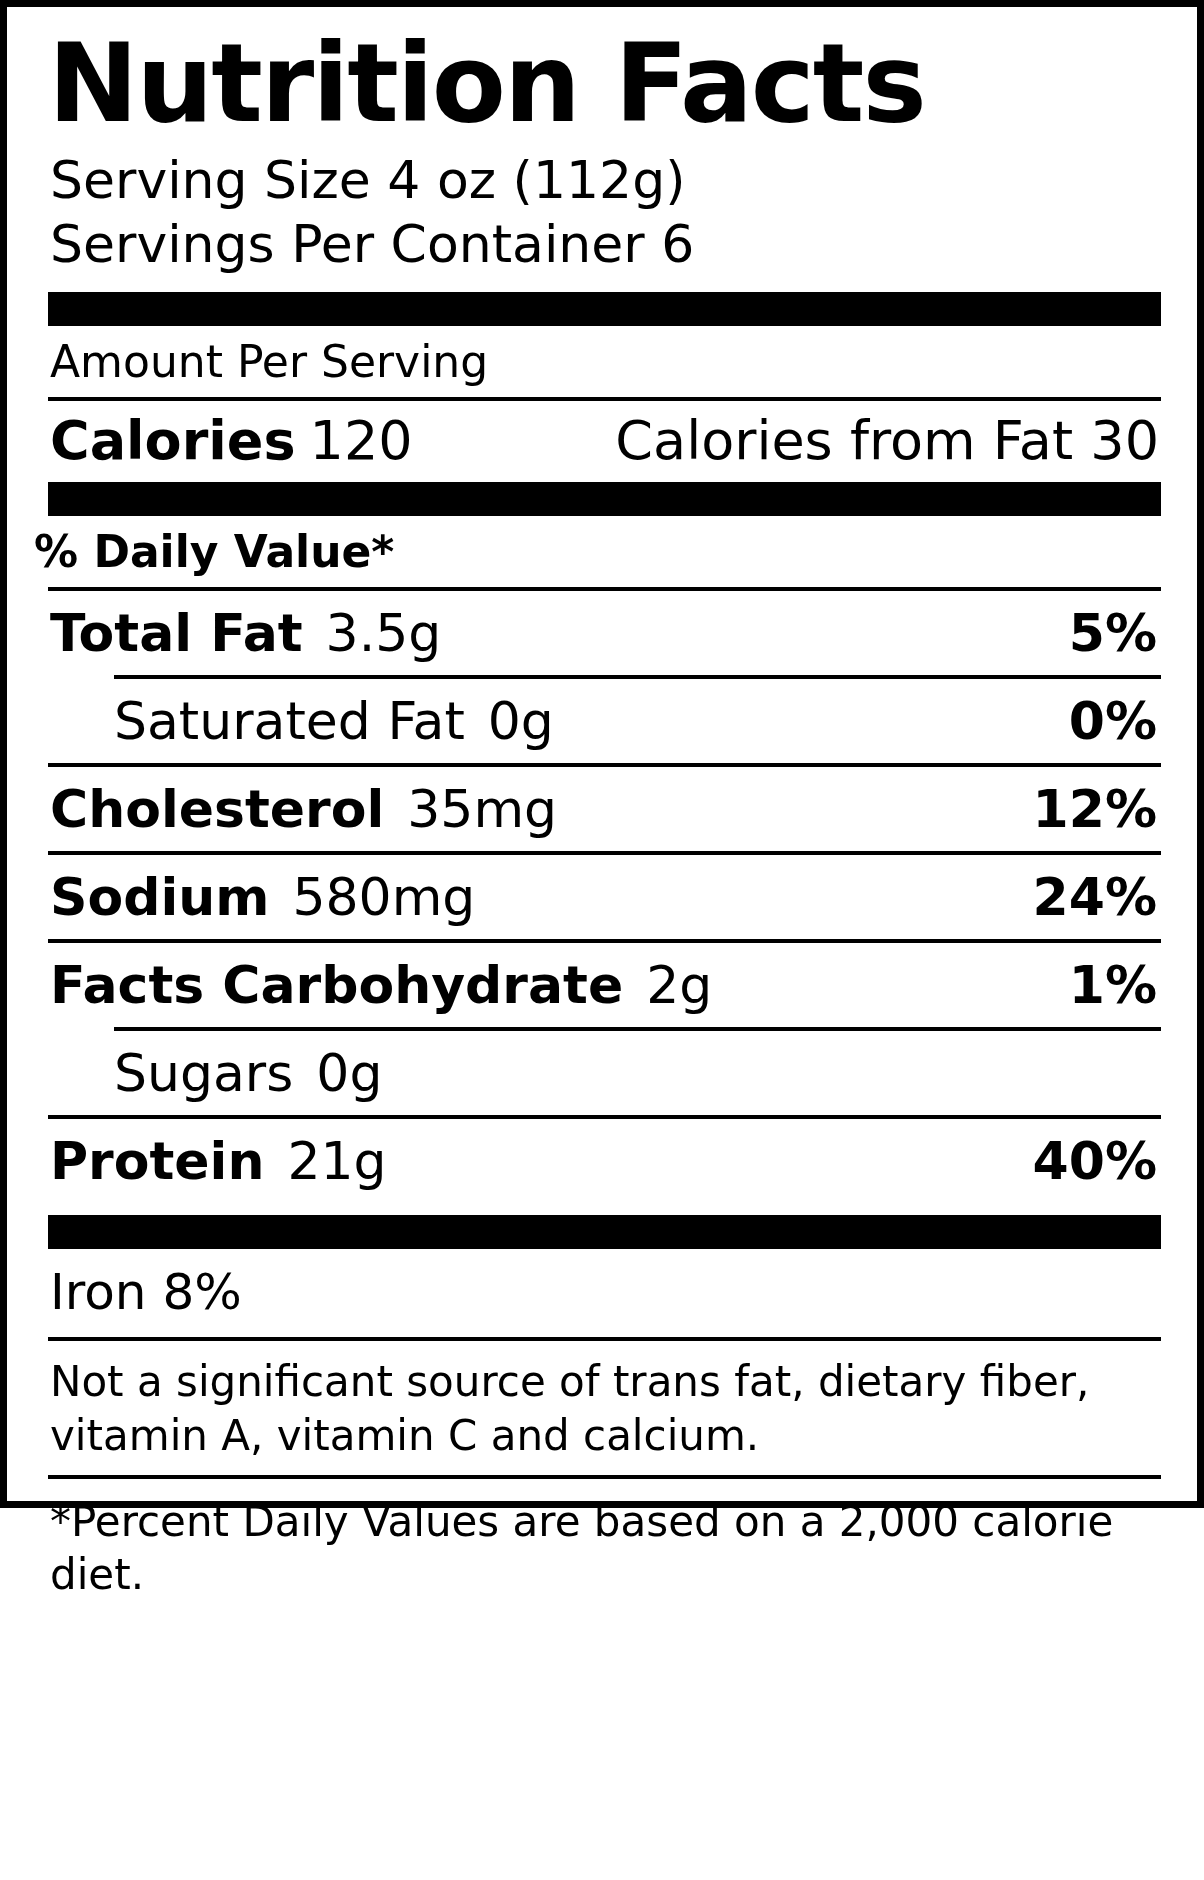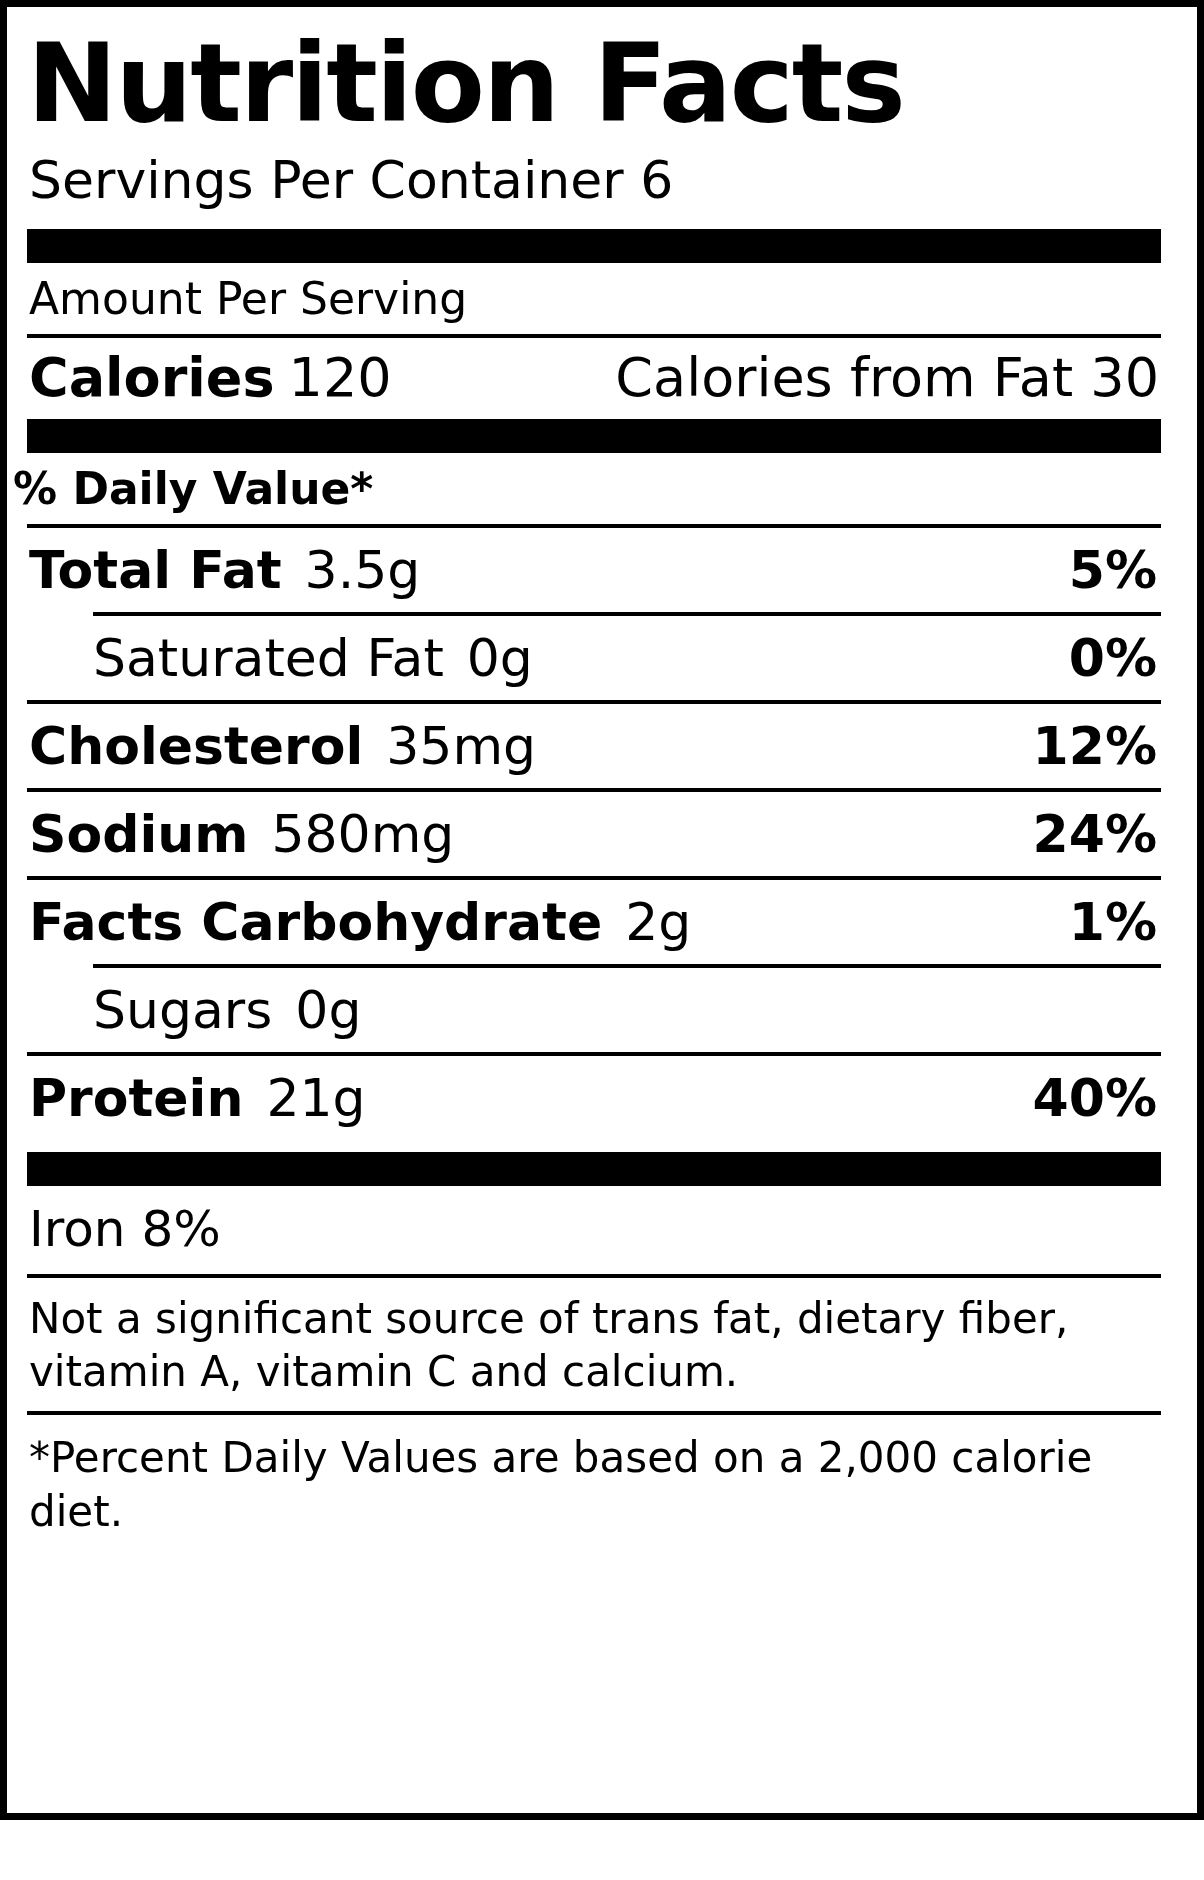--- a/index.html
+++ b/index.html
@@ -9,23 +9,23 @@
   }
   body {
     width: 1204px;
     height: 1880px;
     font-family: "DejaVu Sans", sans-serif;
     color: #000000;
   }
   .label-outer {
     box-sizing: border-box;
     width: 1204px;
-    height: 1820px;
+    height: 1508px;
     border: 7px solid #000000;
-    padding: 16px 22px 10px 6px;
+    padding: 16px 22px 10px 27px;
     background: #ffffff;
   }
   .title {
     font-size: 108px;
     font-weight: bold;
     line-height: 1.02;
     letter-spacing: -2px;
     margin: 6px 0 10px 14px;
     white-space: nowrap;
   }
@@ -125,20 +125,21 @@
     margin: 16px 20px 0 16px;
   }
 </style>
 </head>
 <body>
 
 <div class="label-outer">
 
   <div class="title">Nutrition Facts</div>
 
+  <div class="serving-line">Serving Size 4 oz (112g)</div>
   <div class="serving-line">Servings Per Container 6</div>
 
   <div class="bar-thick"></div>
 
   <div class="amount-line">Amount Per Serving</div>
 
   <div class="rule-thin"></div>
 
   <div class="cal-row">
     <span class="lbl">Calories</span>

